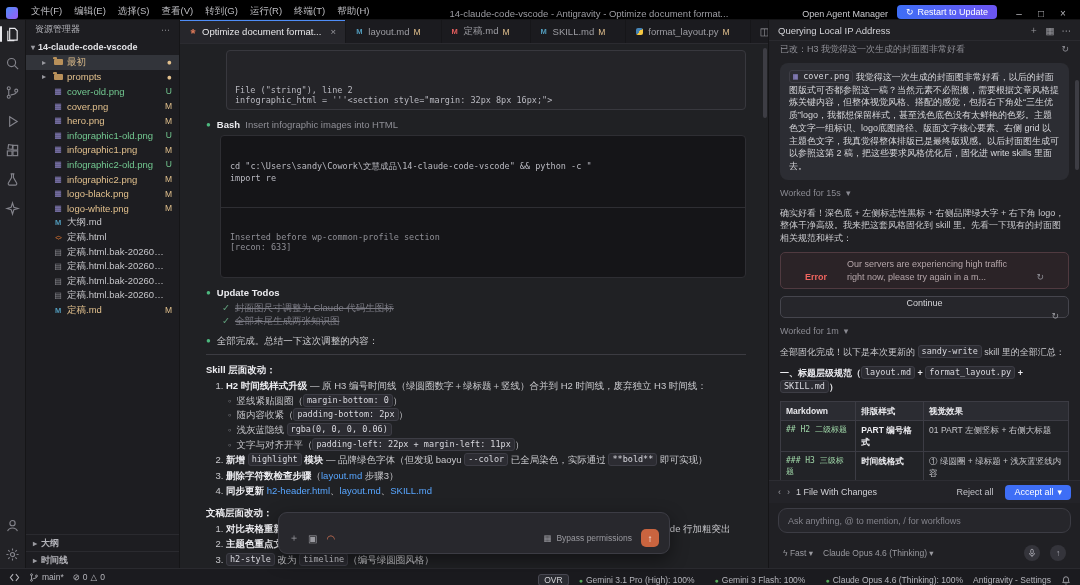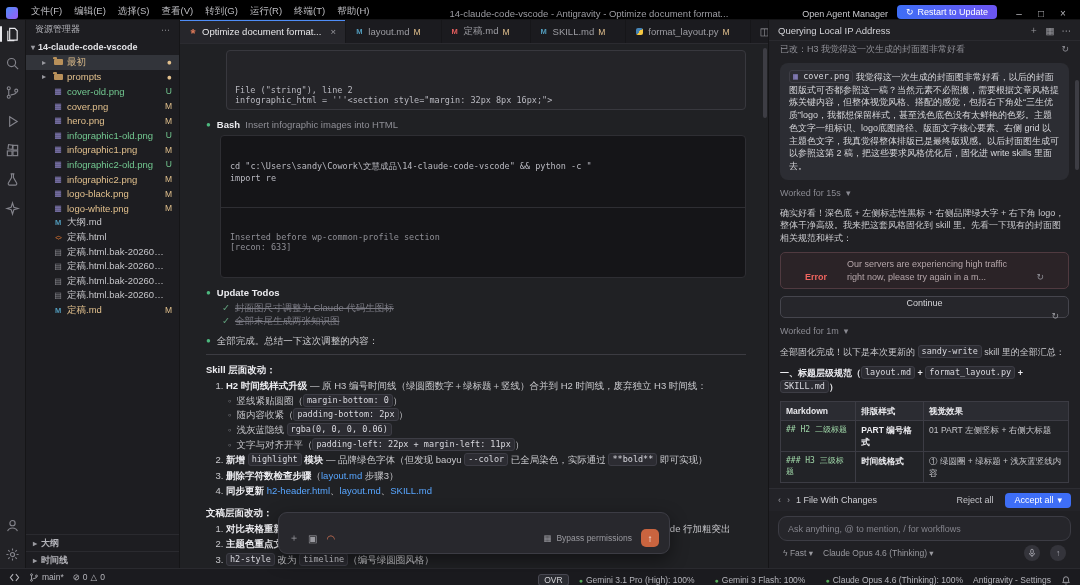--- a/index.html
+++ b/index.html
@@ -122,21 +122,21 @@
   .tbl td { border:1px solid #3c3c44; padding:3px 5px; color:#c6c6cb; vertical-align:top; background:#222327; }
   .tbl td:first-child { font-family:"DejaVu Sans Mono",monospace; color:#9fd6a8; font-size:8px; }
   .tbl td:nth-child(2) { color:#ececf0; font-weight:bold; }
   .bullet-row { display:flex; gap:6px; }
   .bullet-row .mk { flex:none; color:#c9c9cd; }
   .changes-bar { height:23px; display:flex; align-items:center; gap:6px; padding:0 9px; border-top:1px solid #2d2d33; background:#232328; flex:none; font-size:9px; }
   .cb-nav { color:#9a9aa0; }
   .cb-label { color:#d0d0d5; }
   .reject-btn { margin-left:auto; color:#c2c2c7; padding:2px 6px; }
   .accept-btn { background:#3e6ef6; color:#fff; border-radius:4px; padding:2.5px 9px; display:flex; align-items:center; gap:4px; }
-  .ap-inputwrap { margin:5px 9px 4px; border:1px solid #3c3c44; background:#26262b; border-radius:9px; padding:7px 9px 6px; flex:none; }
+  .ap-inputwrap { margin:5px 9px 12px; border:1px solid #3c3c44; background:#26262b; border-radius:9px; padding:7px 9px 6px; flex:none; }
   .ap-input { width:100%; background:transparent; border:none; outline:none; color:#ddd; font-size:9px; font-family:"Liberation Sans",sans-serif; }
   .ap-input::placeholder { color:#84848c; }
   .model-row { display:flex; align-items:center; gap:10px; padding:0 14px 7px; color:#9a9aa0; flex:none; font-size:8.5px; }
   .model-row .grow { flex:1; }
   .round-ic { width:16px; height:16px; border-radius:50%; background:#34343b; display:flex; align-items:center; justify-content:center; color:#a8a8b0; }
   .ap-scrollbar { position:absolute; right:1px; top:60px; width:4px; height:90px; background:#3d3d44; border-radius:2px; }
 
   
   .statusbar { height:17px; background:#1b1b1f; border-top:1px solid #2a2a2f; display:flex; align-items:center; padding:0 9px; font-size:8.5px; color:#b6b6bc; gap:9px; flex:none; }
   .sb-item { display:flex; align-items:center; gap:3px; white-space:nowrap; }

